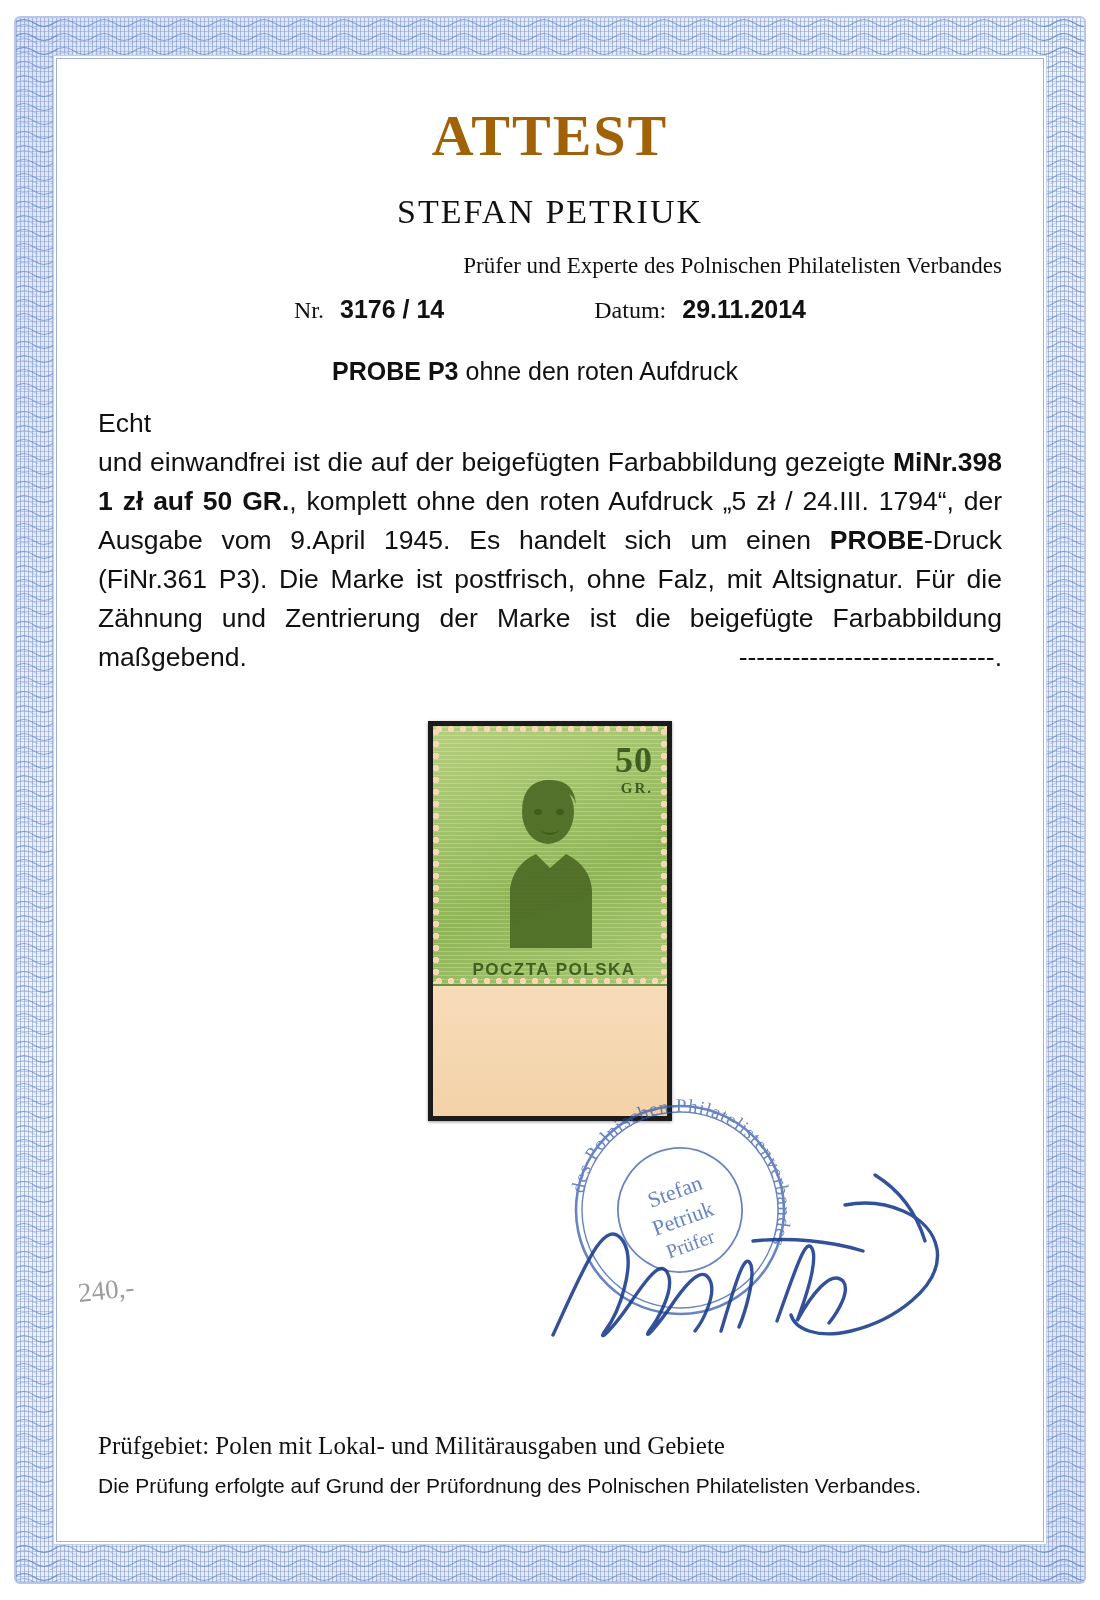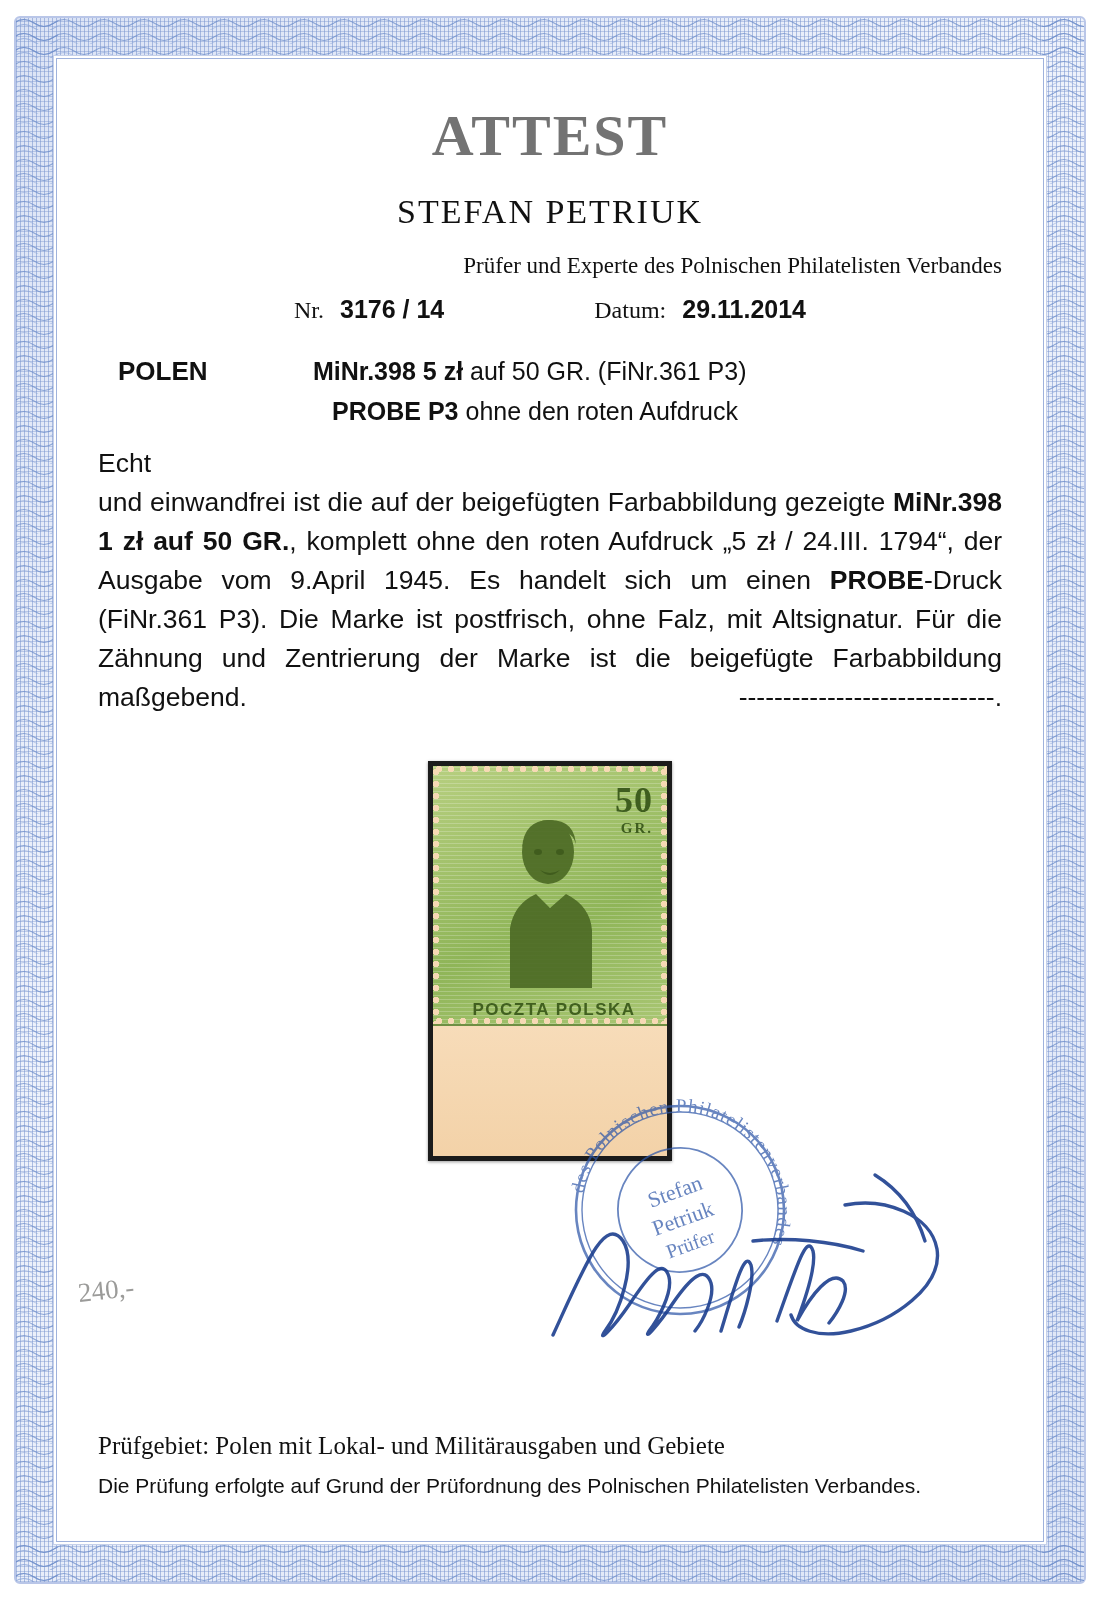--- a/index.html
+++ b/index.html
@@ -72,21 +72,21 @@
     top: 58px;
     width: 988px;
     height: 1484px;
     box-sizing: border-box;
     padding: 34px 42px 20px 42px;
   }
 
   
   .attest-title {
     text-align: center;
-    color: #737373;
+    color: #a16207;
     font-family: "Liberation Serif", serif;
     font-weight: bold;
     font-size: 58px;
     letter-spacing: 2px;
     line-height: 1.05;
     margin-top: 14px;
   }
   .expert-name {
     text-align: center;
     font-family: "Liberation Serif", serif;
@@ -339,26 +339,20 @@
 
     <div class="ref-row">
       <span class="lbl">Nr.</span>
       <span class="val">3176 / 14</span>
       <span class="ref-gap"></span>
       <span class="lbl">Datum:</span>
       <span class="val">29.11.2014</span>
     </div>
 
     <div class="subject">
-      <div class="subject-line1">
-        <span class="country">POLEN</span>
-        <span class="subject-main">
-          <span class="b">MiNr.398 5 zł</span><span> auf 50 GR. (FiNr.361 P3)</span>
-        </span>
-      </div>
       <div class="subject-line2">
         <span class="b">PROBE P3</span><span> ohne den roten Aufdruck</span>
       </div>
     </div>
 
     <div class="body-text">
       <p class="first">Echt</p>
       <p class="justify-all"><span>und einwandfrei ist die auf der beigefügten Farbabbildung gezeigte </span><span class="b">MiNr.398 1 zł auf 50 GR.</span><span>, komplett ohne den roten Aufdruck „5 zł / 24.III. 1794“, der Ausgabe vom 9.April 1945. Es handelt sich um einen </span><span class="b">PROBE</span><span>-Druck (FiNr.361 P3). Die Marke ist postfrisch, ohne Falz, mit Altsignatur. Für die Zähnung und Zentrierung der Marke ist die beigefügte Farbabbildung maßgebend. -----------------------------.</span></p>
     </div>
 

